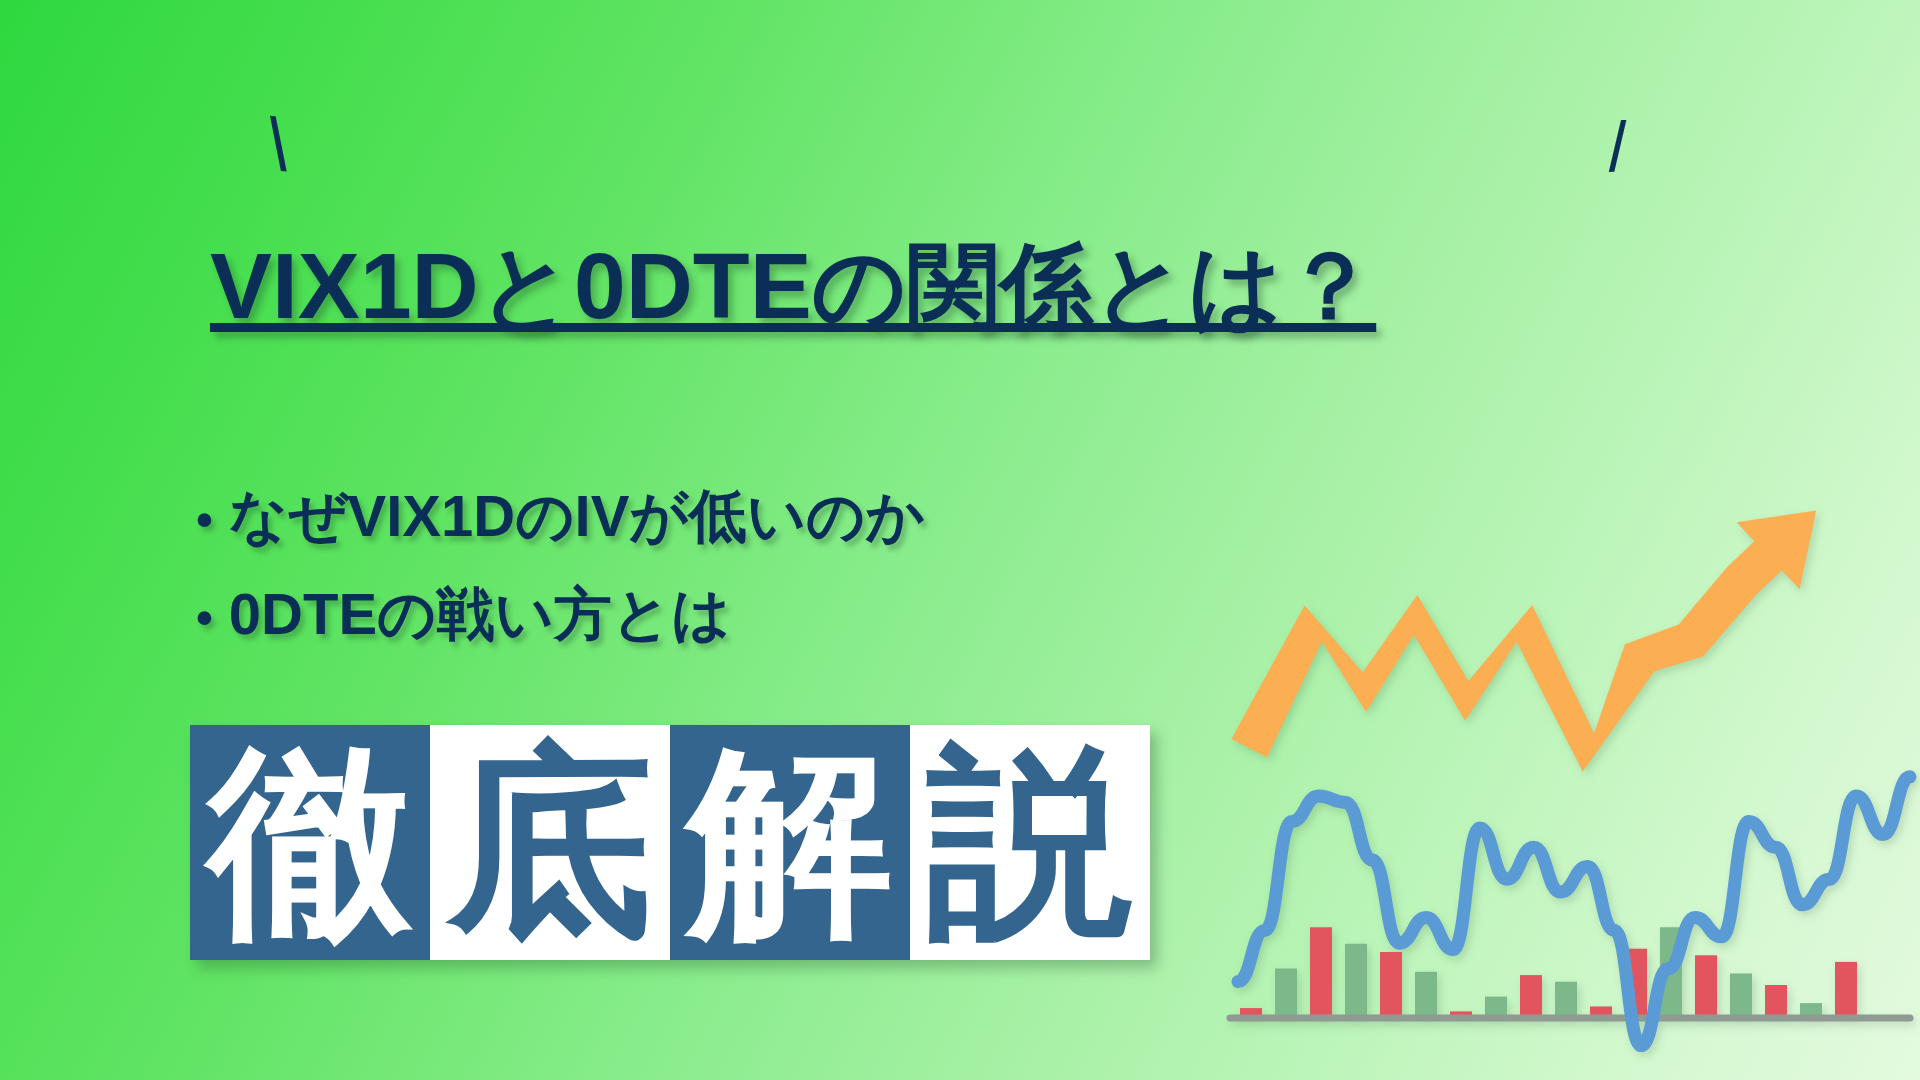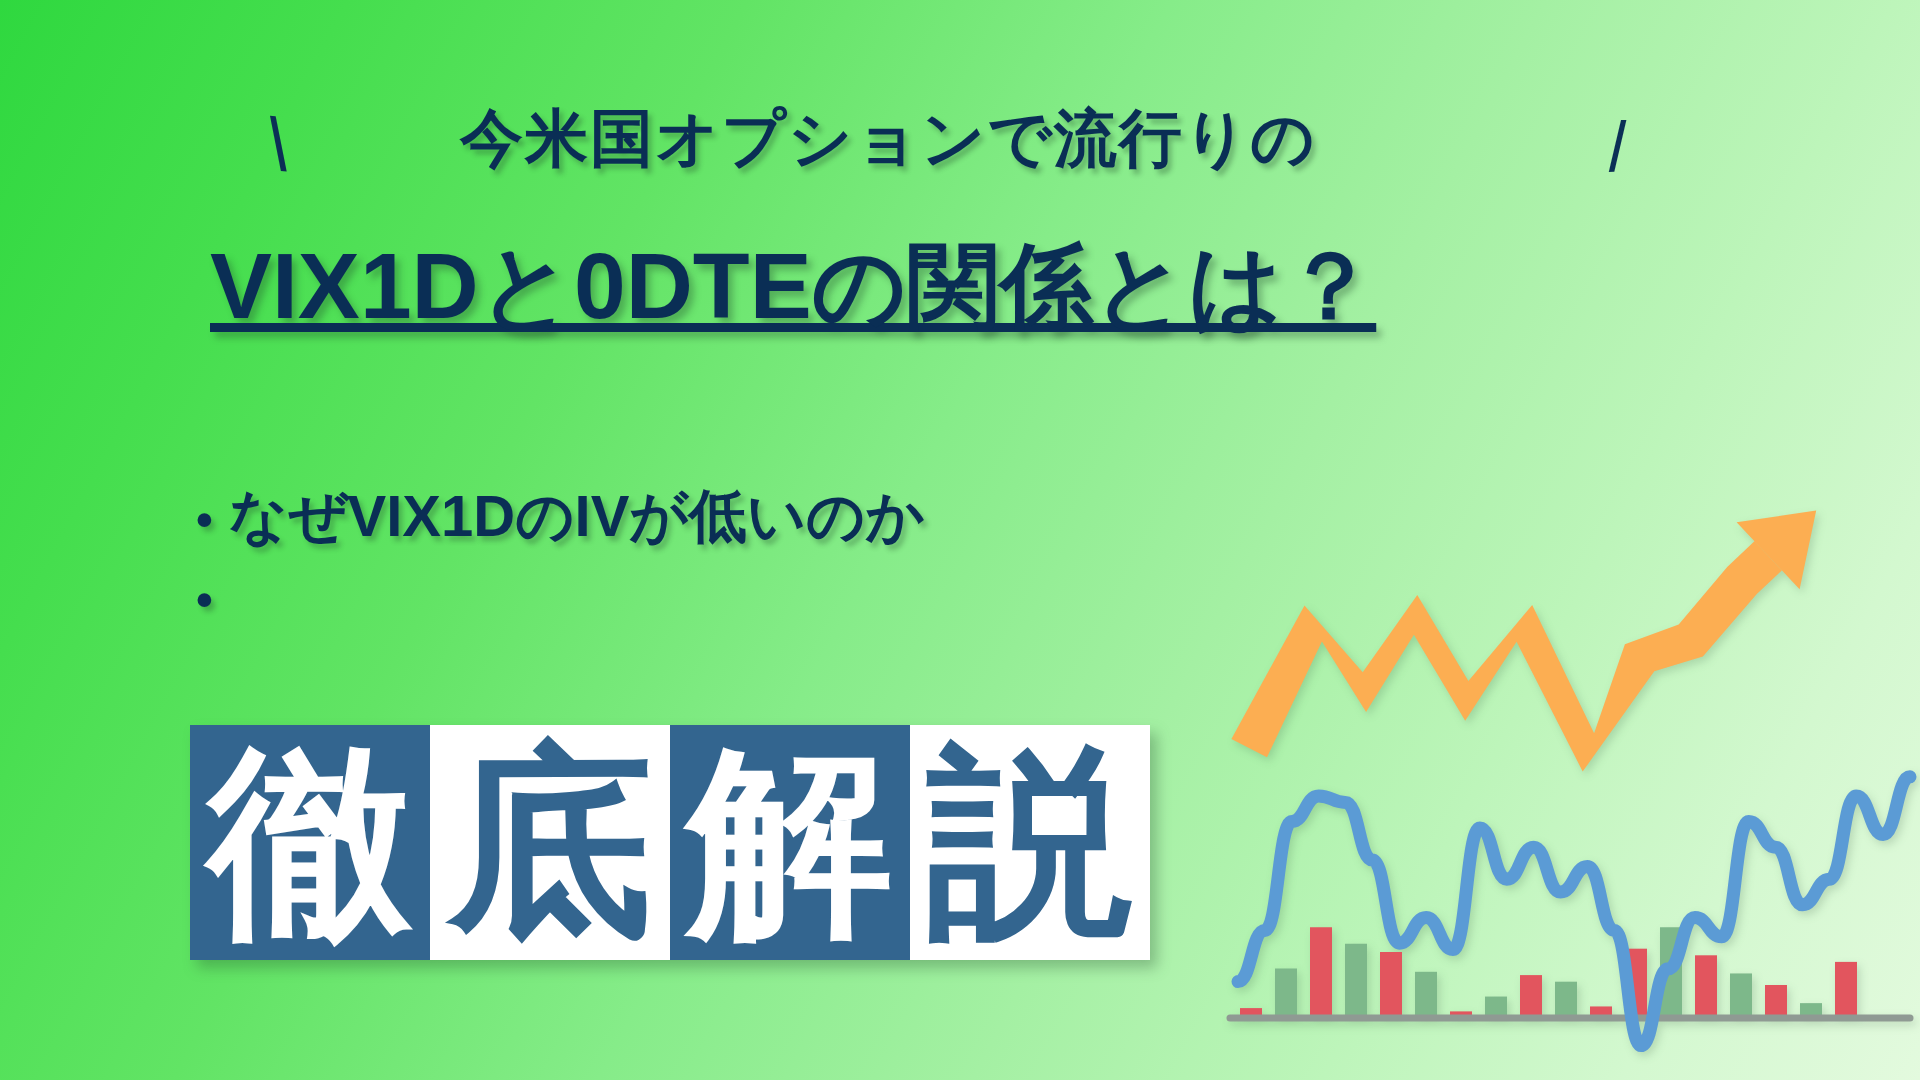--- a/index.html
+++ b/index.html
@@ -113,31 +113,31 @@
     filter:drop-shadow(3px 4px 4px rgba(40,80,50,0.18)); }
 </style>
 </head>
 <body>
 
 <div id="stage">
 
   <span class="slash" id="slash-left">\</span>
   <span class="slash" id="slash-right">/</span>
 
-  <div id="eyebrow">今米国オプションで流行りの</div>
 
   <h1 id="main-title">VIX1Dと0DTEの関係とは？</h1>
 
   <div id="bullets">
     <div class="bullet">
       <span class="dot">•</span>
       <span>なぜVIX1DのIVが低いのか</span>
     </div>
     <div class="bullet">
       <span class="dot">•</span>
+      <span>0DTEの戦い方とは</span>
     </div>
   </div>
 
   <div id="emphasis">
     <div class="emph-box dark">
       <span>徹</span>
     </div>
     <div class="emph-box light">
       <span>底</span>
     </div>

